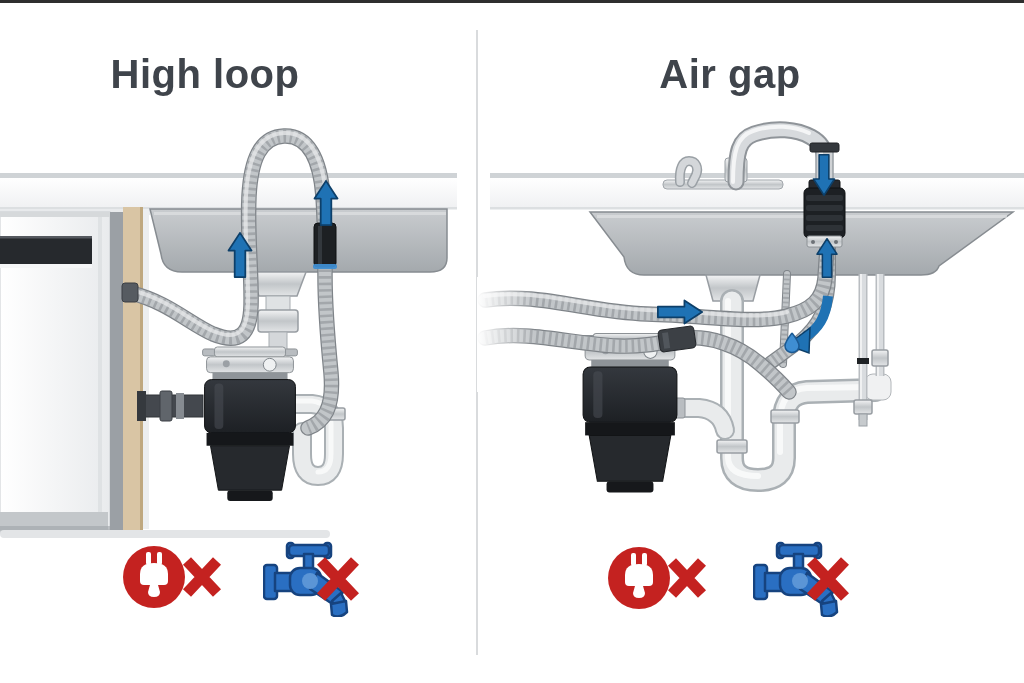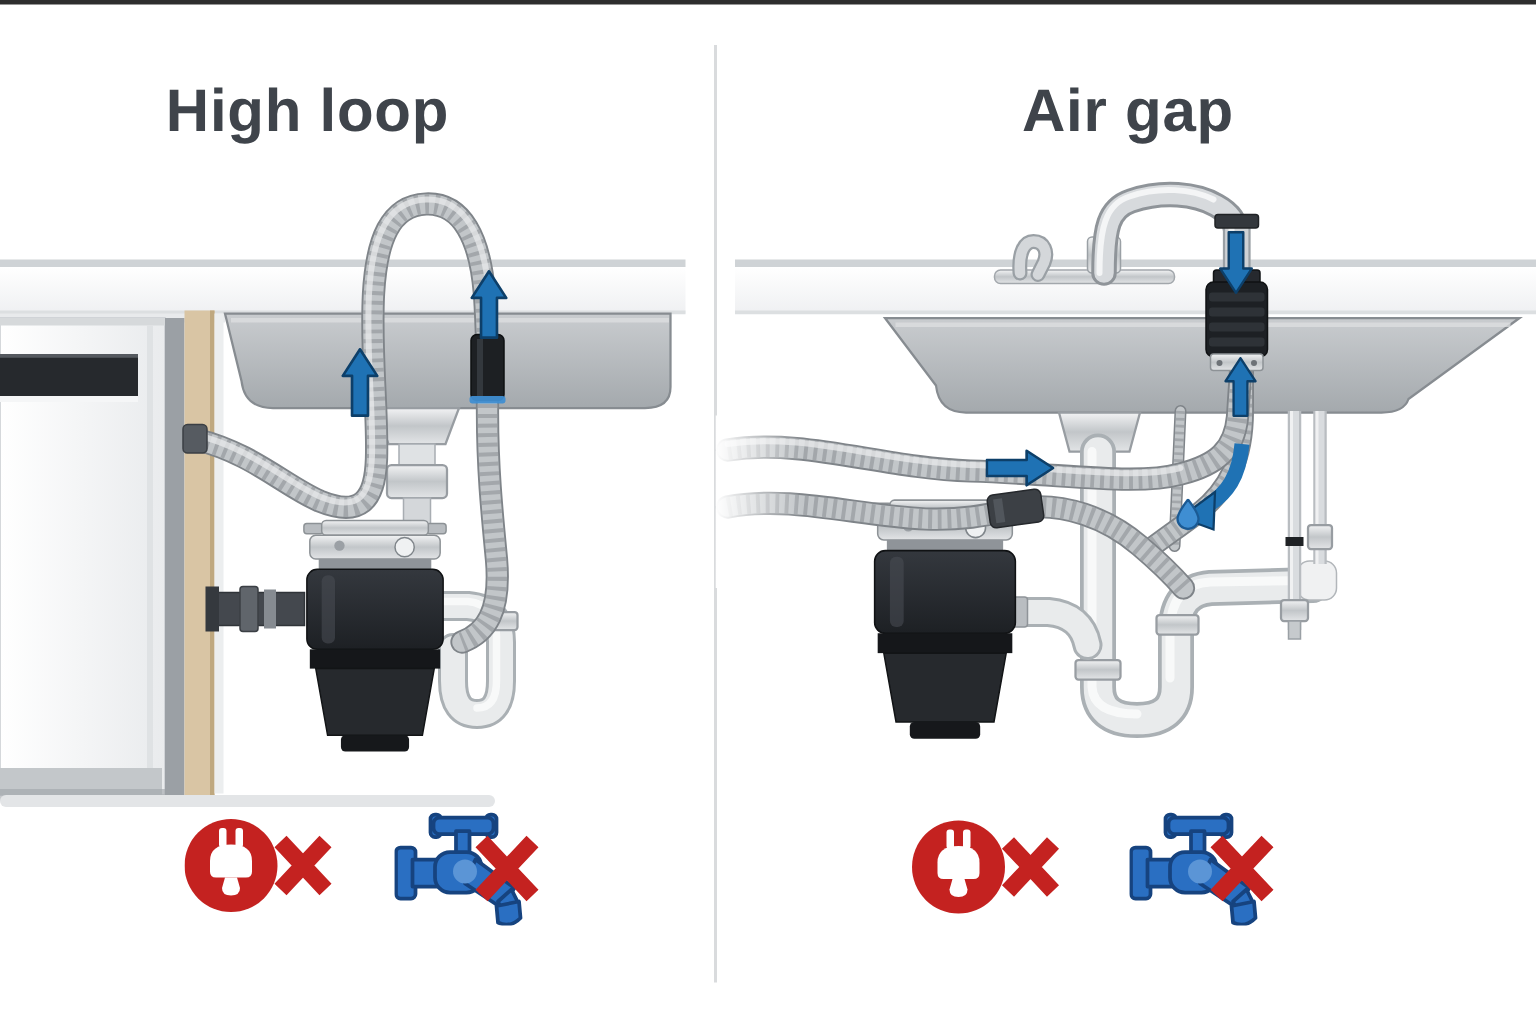--- a/index.html
+++ b/index.html
@@ -11,21 +11,21 @@
   .divider{position:absolute;left:476px;top:30px;width:2px;height:625px;background:var(--divider,#d9dbdd);}
   .panel{position:absolute;top:12px;height:683px;}
   .panel-left{left:0;width:476px;}
   .panel-right{left:477px;width:547px;}
   .panel h2{
     position:absolute;top:42px;margin:0;line-height:1;
     font-size:40px;font-weight:bold;color:var(--title-color,#3f444b);
     text-align:center;letter-spacing:.5px;
   }
   .panel-left h2{left:0;width:410px;}
-  .panel-right h2{left:0;width:506px;margin-left:22px;}
+  .panel-right h2{left:0;width:506px;}
   .panel svg.diagram{position:absolute;left:0;top:0;}
 
   
   .hose-o{fill:none;stroke:#7f8489;stroke-linecap:round;}
   .hose-b{fill:none;stroke:#c2c6c9;stroke-linecap:round;}
   .hose-r{fill:none;stroke:#8d9297;stroke-linecap:butt;opacity:.6;}
   .hose-h{fill:none;stroke:#e8eaeb;stroke-linecap:round;opacity:.75;}
   .pipe-o{fill:none;stroke:#aab0b4;stroke-linecap:round;}
   .pipe-b{fill:none;stroke:#e9ebec;stroke-linecap:round;}
   .pipe-h{fill:none;stroke:#fafbfb;stroke-linecap:round;opacity:.9;}

